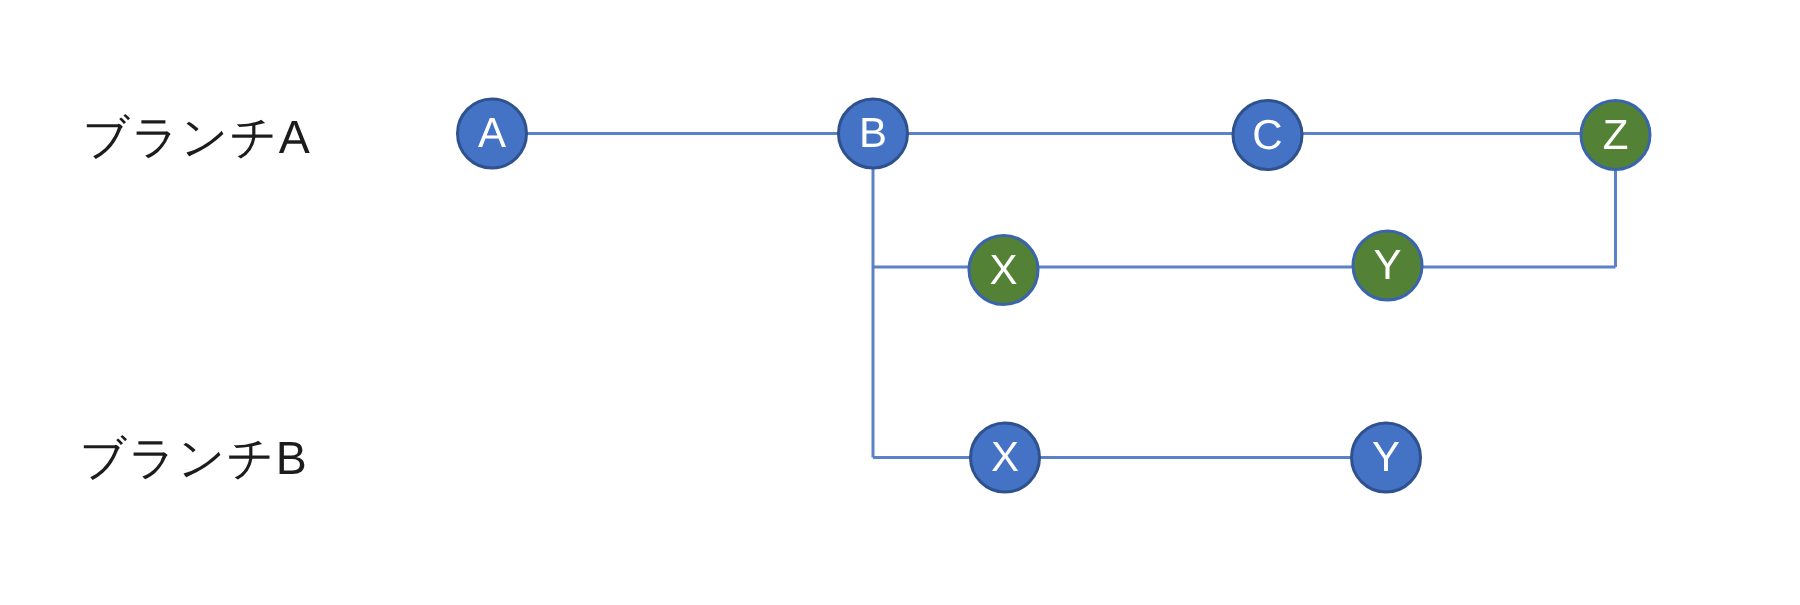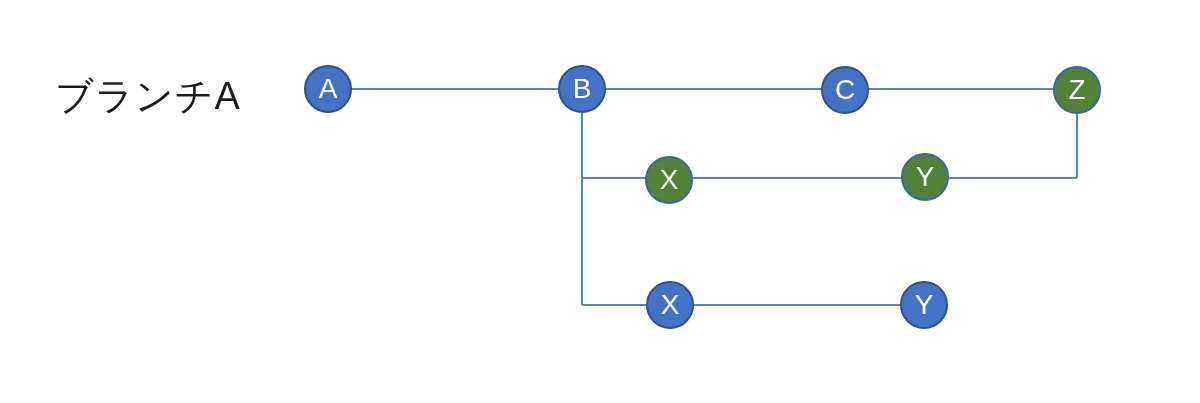--- a/index.html
+++ b/index.html
@@ -10,21 +10,21 @@
   }
   .canvas {
     position: relative;
     width: 1200px;
     height: 403px;
     background: #ffffff;
     overflow: hidden;
   }
   .row-label {
     position: absolute;
-    font-size: 38px;
+    font-size: 31px;
     color: #1c1c1c;
     letter-spacing: 1px;
     white-space: nowrap;
   }
   .edge {
     position: absolute;
     background: #5b82c9;
   }
   .edge.h { height: 2px; }
   .edge.v { width: 2px; }
@@ -51,20 +51,21 @@
     background: #538135;
     border: 2px solid #3a65ad;
   }
 </style>
 </head>
 <body>
 
 <div class="canvas">
 
   <div class="row-label" style="left:55px; top:71px;">ブランチA</div>
+  <div class="row-label" style="left:53px; top:285px;">ブランチB</div>
 
   <div class="edge h" style="left:328px; top:88px; width:749px;"></div>
   <div class="edge v" style="left:581px; top:89px; height:216px;"></div>
   <div class="edge h" style="left:582px; top:177px; width:495px;"></div>
   <div class="edge v" style="left:1076px; top:90px; height:88px;"></div>
   <div class="edge h" style="left:582px; top:304px; width:342px;"></div>
 
   <div class="node blue" style="left:304px; top:65px;">
     <span>A</span>
   </div>

